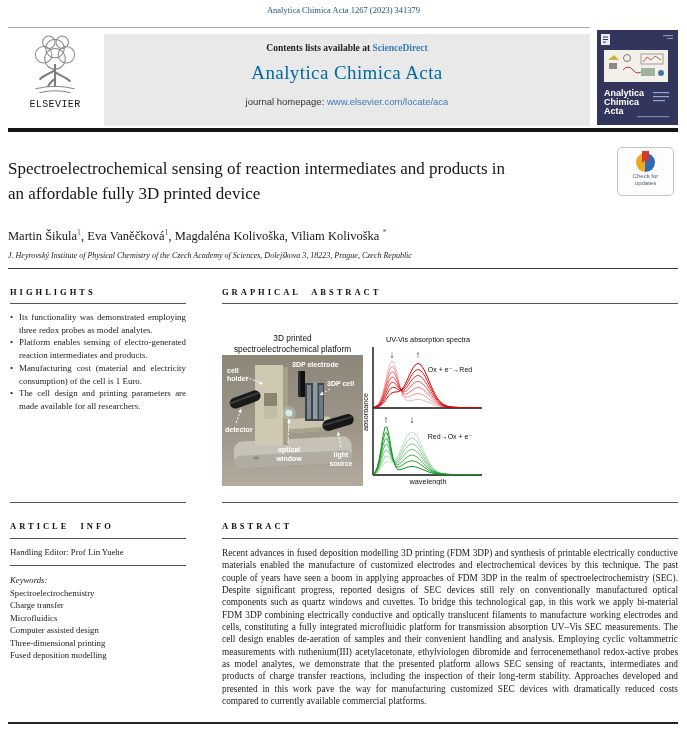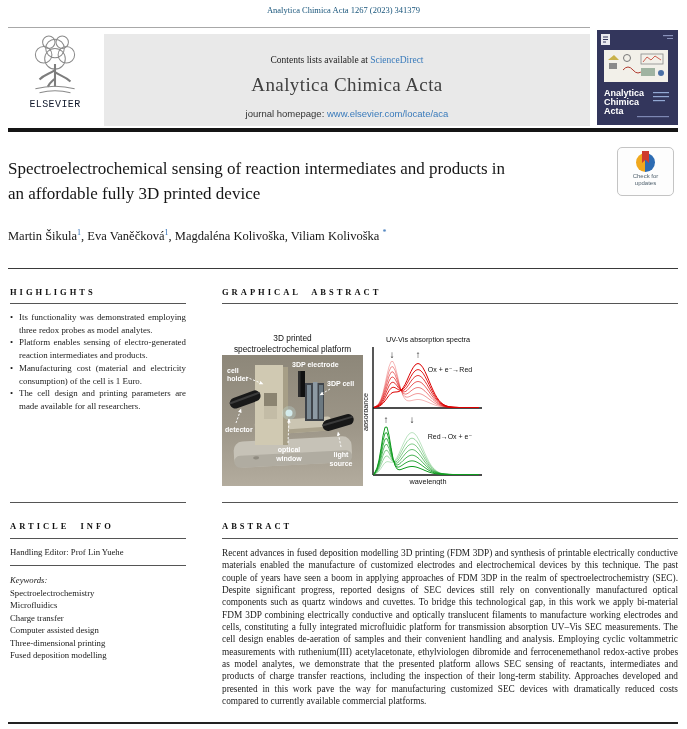--- a/index.html
+++ b/index.html
@@ -6,22 +6,22 @@
   .page{position:relative;width:687px;height:729px;background:#fff;
         font-family:"Liberation Serif","DejaVu Serif",serif;color:#1a1a1a;overflow:hidden;}
   .abs{position:absolute;}
 
   
   .citation{top:5px;left:0;width:687px;text-align:center;font-size:8.5px;color:#17547a;}
   .hairline{top:27px;left:8px;width:582px;height:1px;background:#a8a8a8;}
   .logo{left:8px;top:33px;width:94px;height:93px;text-align:center;}
   .logo-word{font-size:10px;color:#0f172a;letter-spacing:.4px;margin-top:-2px;font-family:Liberation Mono, monospace;}
   .banner{left:104px;top:34px;width:486px;height:92px;background:#e9e9e9;text-align:center;}
-  .contents-line{padding-top:21px;font-size:9.5px;color:#222;}
-  .journal-title{margin-top:9px;font-size:19px;color:#404040;letter-spacing:.4px;}
+  .contents-line{padding-top:9px;font-size:9.5px;color:#222;font-weight:bold;}
+  .journal-title{margin-top:9px;font-size:19px;color:#0369a1;letter-spacing:.4px;}
   .homepage-line{margin-top:12px;font-size:9.5px;color:#333;font-family:"Liberation Sans","DejaVu Sans",sans-serif;}
   .lnk{color:#3a7bbb;text-decoration:none;cursor:pointer;}
   .cover{left:597px;top:30px;width:81px;height:95px;background:#4d7c0f;}
   .thick-rule{left:8px;top:128px;width:670px;height:4px;background:#151515;}
 
   .badge{left:617px;top:147px;width:55px;height:47px;border:1px solid #c4c4c4;border-radius:5px;
          background:#fdfdfd;text-align:center;cursor:pointer;}
   .cm-circle{width:19px;height:19px;border-radius:50%;margin:5px auto 1px;position:relative;
              background:linear-gradient(90deg,#f0a81e 50%,#2d6cb3 50%);}
   .cm-bookmark{position:absolute;left:6px;top:-2px;width:7px;height:12px;background:#cf3b2e;
@@ -134,41 +134,42 @@
 
   <h1 class="abs title" style="margin:0">
     <div>Spectroelectrochemical sensing of reaction intermediates and products in</div>
     <div>an affordable fully 3D printed device</div>
   </h1>
 
   <div class="abs authors">
     <span><span>Martin Šikula</span><sup>1</sup></span><span>, </span><span><span>Eva Vaněčková</span><sup>1</sup></span><span>, </span><span><span>Magdaléna Kolivoška</span><sup></sup></span><span>, </span><span><span>Viliam Kolivoška</span> <sup>*</sup></span>
   </div>
 
+  <div class="abs affiliation">J. Heyrovský Institute of Physical Chemistry of the Czech Academy of Sciences, Dolejškova 3, 18223, Prague, Czech Republic</div>
   <div class="abs rule" style="left:8px;top:268px;width:670px;"></div>
 
   <div class="abs sec-h" style="left:10px;top:287px;">HIGHLIGHTS</div>
   <div class="abs rule" style="left:10px;top:303px;width:176px;background:#555;"></div>
   <div class="abs hl-list">
     <div class="hl-item">Its functionality was demonstrated employing three redox probes as model analytes.</div>
     <div class="hl-item">Platform enables sensing of electro-generated reaction intermediates and products.</div>
     <div class="hl-item">Manufacturing cost (material and electricity consumption) of the cell is 1 Euro.</div>
     <div class="hl-item">The cell design and printing parameters are made available for all researchers.</div>
   </div>
   <div class="abs rule" style="left:10px;top:502px;width:176px;background:#555;"></div>
 
   <div class="abs sec-h" style="left:10px;top:521px;">ARTICLE INFO</div>
   <div class="abs rule" style="left:10px;top:538px;width:176px;background:#555;"></div>
   <div class="abs handling">Handling Editor: Prof Lin Yuehe</div>
   <div class="abs rule" style="left:10px;top:565px;width:176px;background:#555;"></div>
   <div class="abs kw-label">Keywords:</div>
   <div class="abs kw-list">
     <div>Spectroelectrochemistry</div>
+    <div>Charge transfer</div>
     <div>Microfluidics</div>
-    <div>Charge transfer</div>
     <div>Computer assisted design</div>
     <div>Three-dimensional printing</div>
     <div>Fused deposition modelling</div>
   </div>
 
   <div class="abs sec-h" style="left:222px;top:287px;">GRAPHICAL ABSTRACT</div>
   <div class="abs rule" style="left:222px;top:303px;width:456px;background:#555;"></div>
 
   <div class="abs ga-photo-title">
     <div>3D printed</div>

